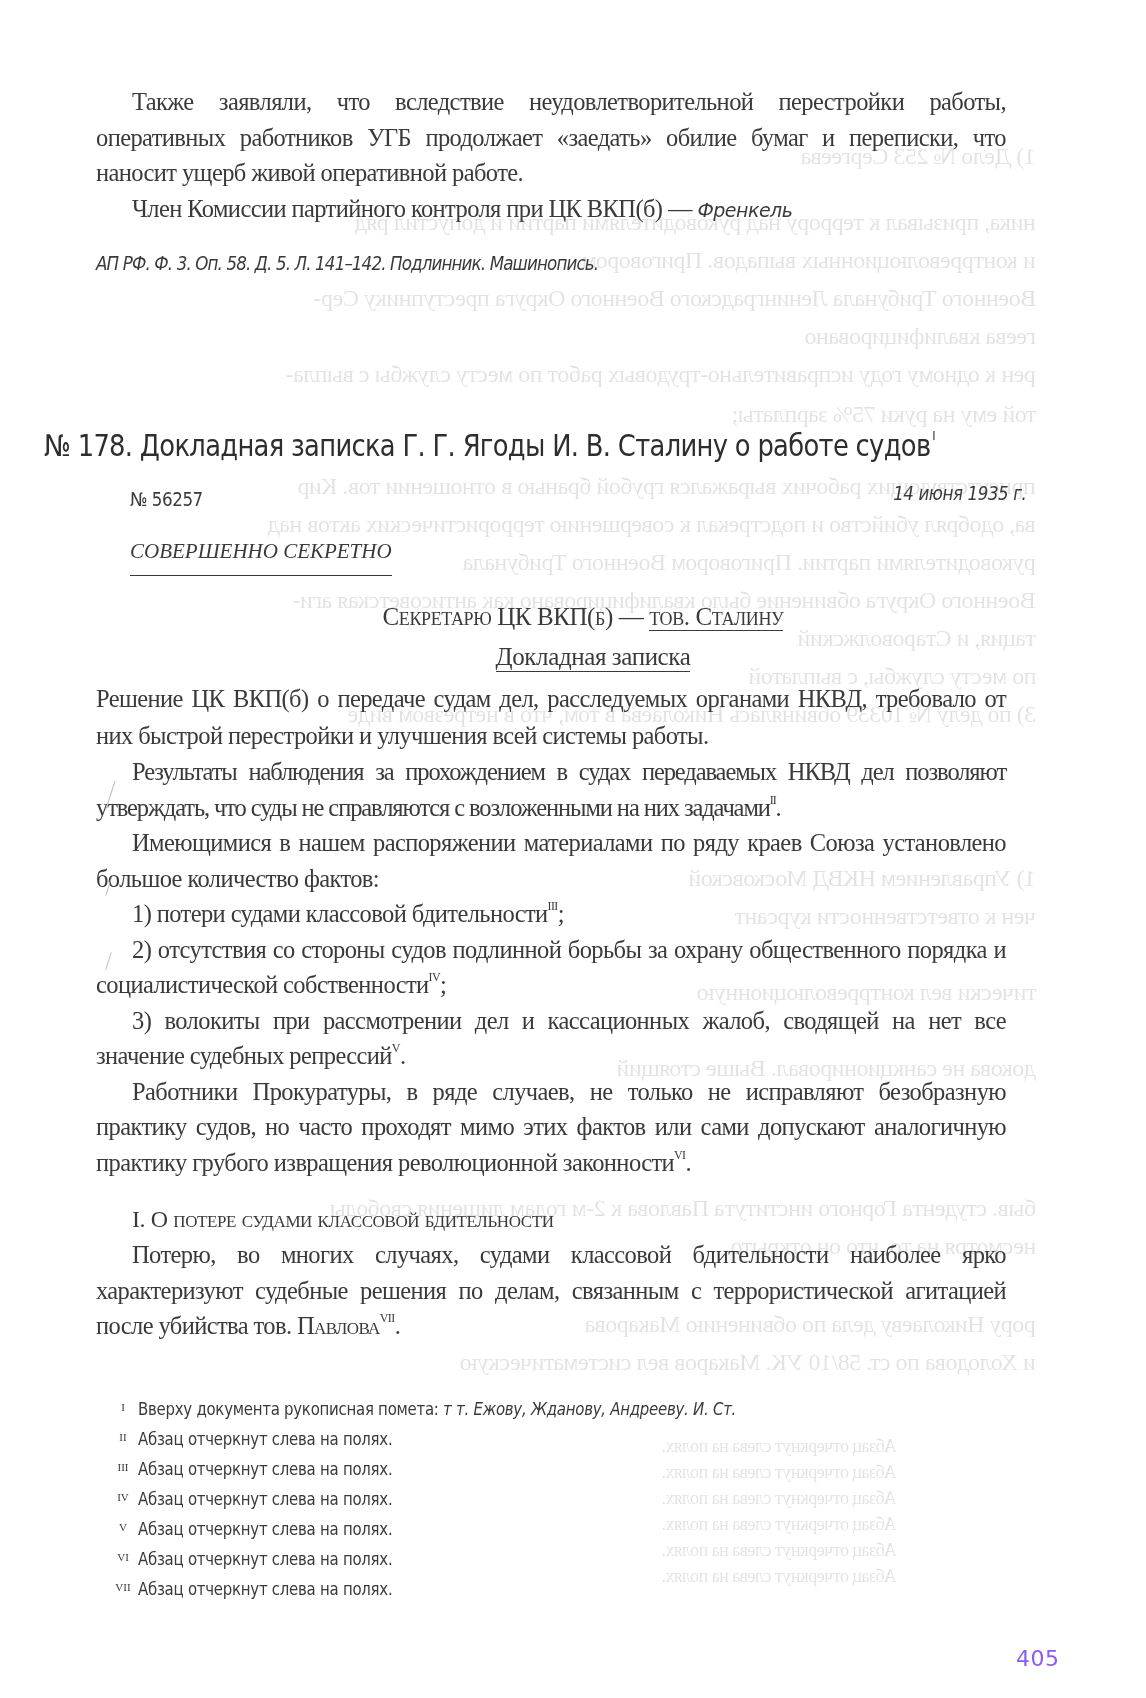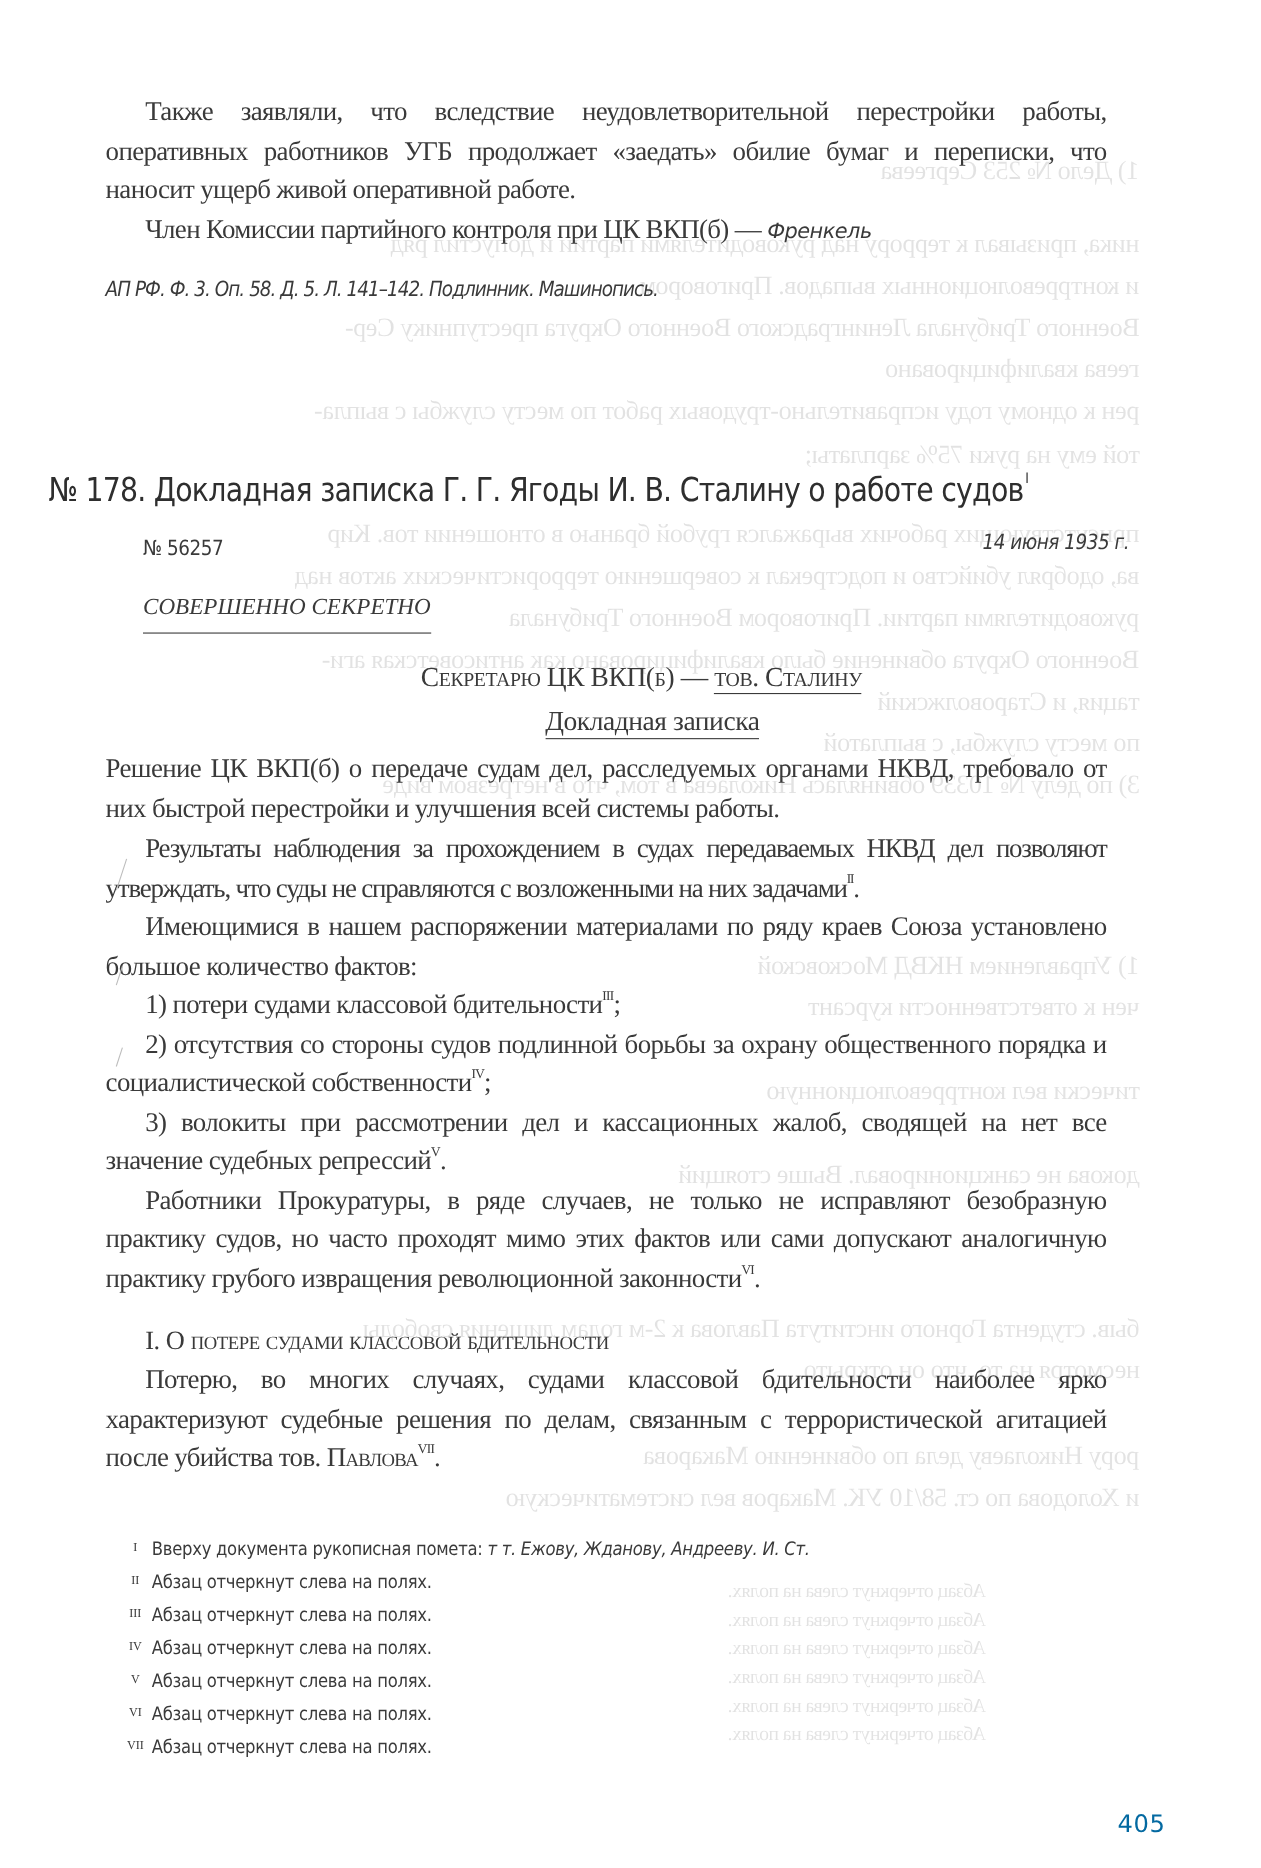--- a/index.html
+++ b/index.html
@@ -190,21 +190,21 @@
       transform-origin: left center;
       letter-spacing: -0.3px;
     }
     .fn-text i { font-style: italic; }
     .page-number {
       position: absolute;
       left: 1016px;
       top: 1646px;
       font-family: "DejaVu Sans", sans-serif;
       font-size: 22px;
-      color: #0369a1;
+      color: #8b5cf6;
       letter-spacing: 0.5px;
     }
     .margin-mark {
       position: absolute;
       width: 1px;
       background: #bdbdbd;
       transform: rotate(18deg);
     }
   </style>
 </head>

